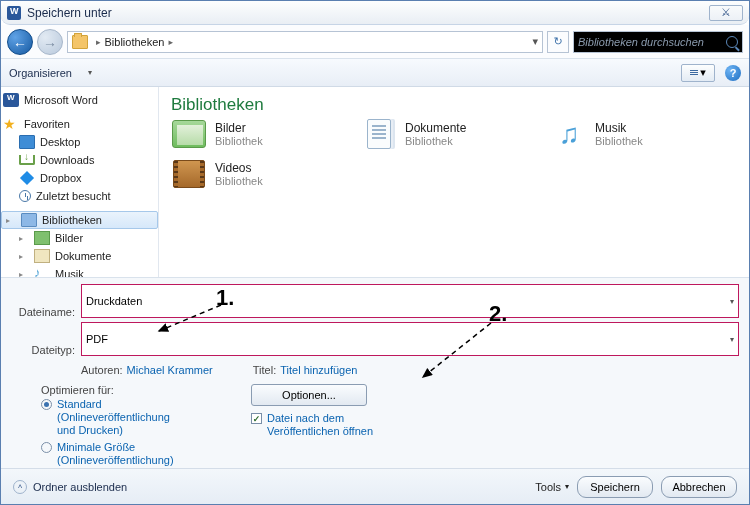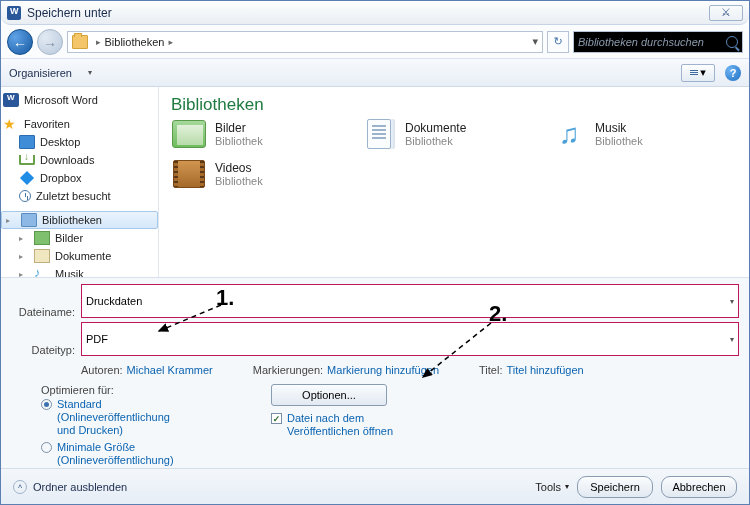--- a/index.html
+++ b/index.html
@@ -63,21 +63,21 @@
 .bi-vid{width:32px;height:28px;background:linear-gradient(#d09650,#a5692a);border-radius:2px;border:1px solid #7a4a1a;position:relative;} .bi-vid::before{content:"";position:absolute;left:0;top:0;width:4px;height:100%;background:repeating-linear-gradient(#5a3818 0 2px,#a5692a 2px 5px);} .bi-vid::after{content:"";position:absolute;right:0;top:0;width:4px;height:100%;background:repeating-linear-gradient(#5a3818 0 2px,#a5692a 2px 5px);}
 .bottom { border-top:1px solid #d9e2ec; padding:6px 10px 8px; background:#f5f8fb; position:relative;}
 .formrow { display:flex; align-items:flex-end; margin-bottom:4px;}
 .formrow .flabel { width:64px; text-align:right; color:#444; margin-right:6px;}
 .formrow .finput { flex:1; height:20px; border:1px solid #be185d; background:#fff; padding:16px 4px; display:flex; align-items:center;}
 .formrow .finput .dd { margin-left:auto; color:#555; font-size:8px;}
 .metarow { display:flex; gap:40px; padding:4px 0 8px 70px;}
 .metarow .mitem { display:flex; gap:4px;}
 .metarow .mlabel { color:#444;}
 .metarow .mval { color:#0a63b0;}
-.optrow { display:flex; padding-left:30px; gap:90px;}
+.optrow { display:flex; padding-left:30px; gap:70px;}
 .optcol .olabel { color:#444; margin-bottom:2px; display:inline-block;}
 .radio { display:flex; align-items:flex-start; gap:5px; margin-bottom:4px; max-width:140px;}
 .radio .rdot{width:11px;height:11px;border:1px solid #7a8fa8;border-radius:50%;margin-top:1px;flex-shrink:0;display:flex;align-items:center;justify-content:center;}
 .radio .rdot.checked::after{content:"";width:5px;height:5px;background:#3a72b0;border-radius:50%;}
 .radio .rtext{color:#0a63b0;line-height:13px;}
 .optcol2 { padding-top:0;}
 .optbtn { width:116px; height:22px; border:1px solid #8a9cb2; background:linear-gradient(#fafcfe,#e2e9f1); border-radius:3px; display:flex;align-items:center;justify-content:center; margin-bottom:6px;}
 .chk { display:flex; align-items:flex-start; gap:5px; max-width:150px;}
 .chk .cbox{width:11px;height:11px;border:1px solid #7a8fa8;background:#fff;flex-shrink:0;margin-top:1px;display:flex;align-items:center;justify-content:center;color:#2a6a2a;font-size:9px;font-weight:bold;}
 .chk .ctext{color:#0a63b0;line-height:13px;}
@@ -241,24 +241,20 @@
       <div class="flabel">Dateityp:</div>
       <div class="finput">
           <span>PDF</span>
           <span class="dd">▾</span>
         </div>
     </div>
     <div class="metarow">
       <div class="mitem">
           <span class="mlabel">Autoren:</span>
           <span class="mval">Michael Krammer</span>
-        </div>
-      <div class="mitem">
-          <span class="mlabel">Markierungen:</span>
-          <span class="mval">Markierung hinzufügen</span>
         </div>
       <div class="mitem">
           <span class="mlabel">Titel:</span>
           <span class="mval">Titel hinzufügen</span>
         </div>
     </div>
     <div class="optrow">
       <div class="optcol">
         <span class="olabel">Optimieren für:</span>
         <div class="radio" style="margin-left:0px;">

